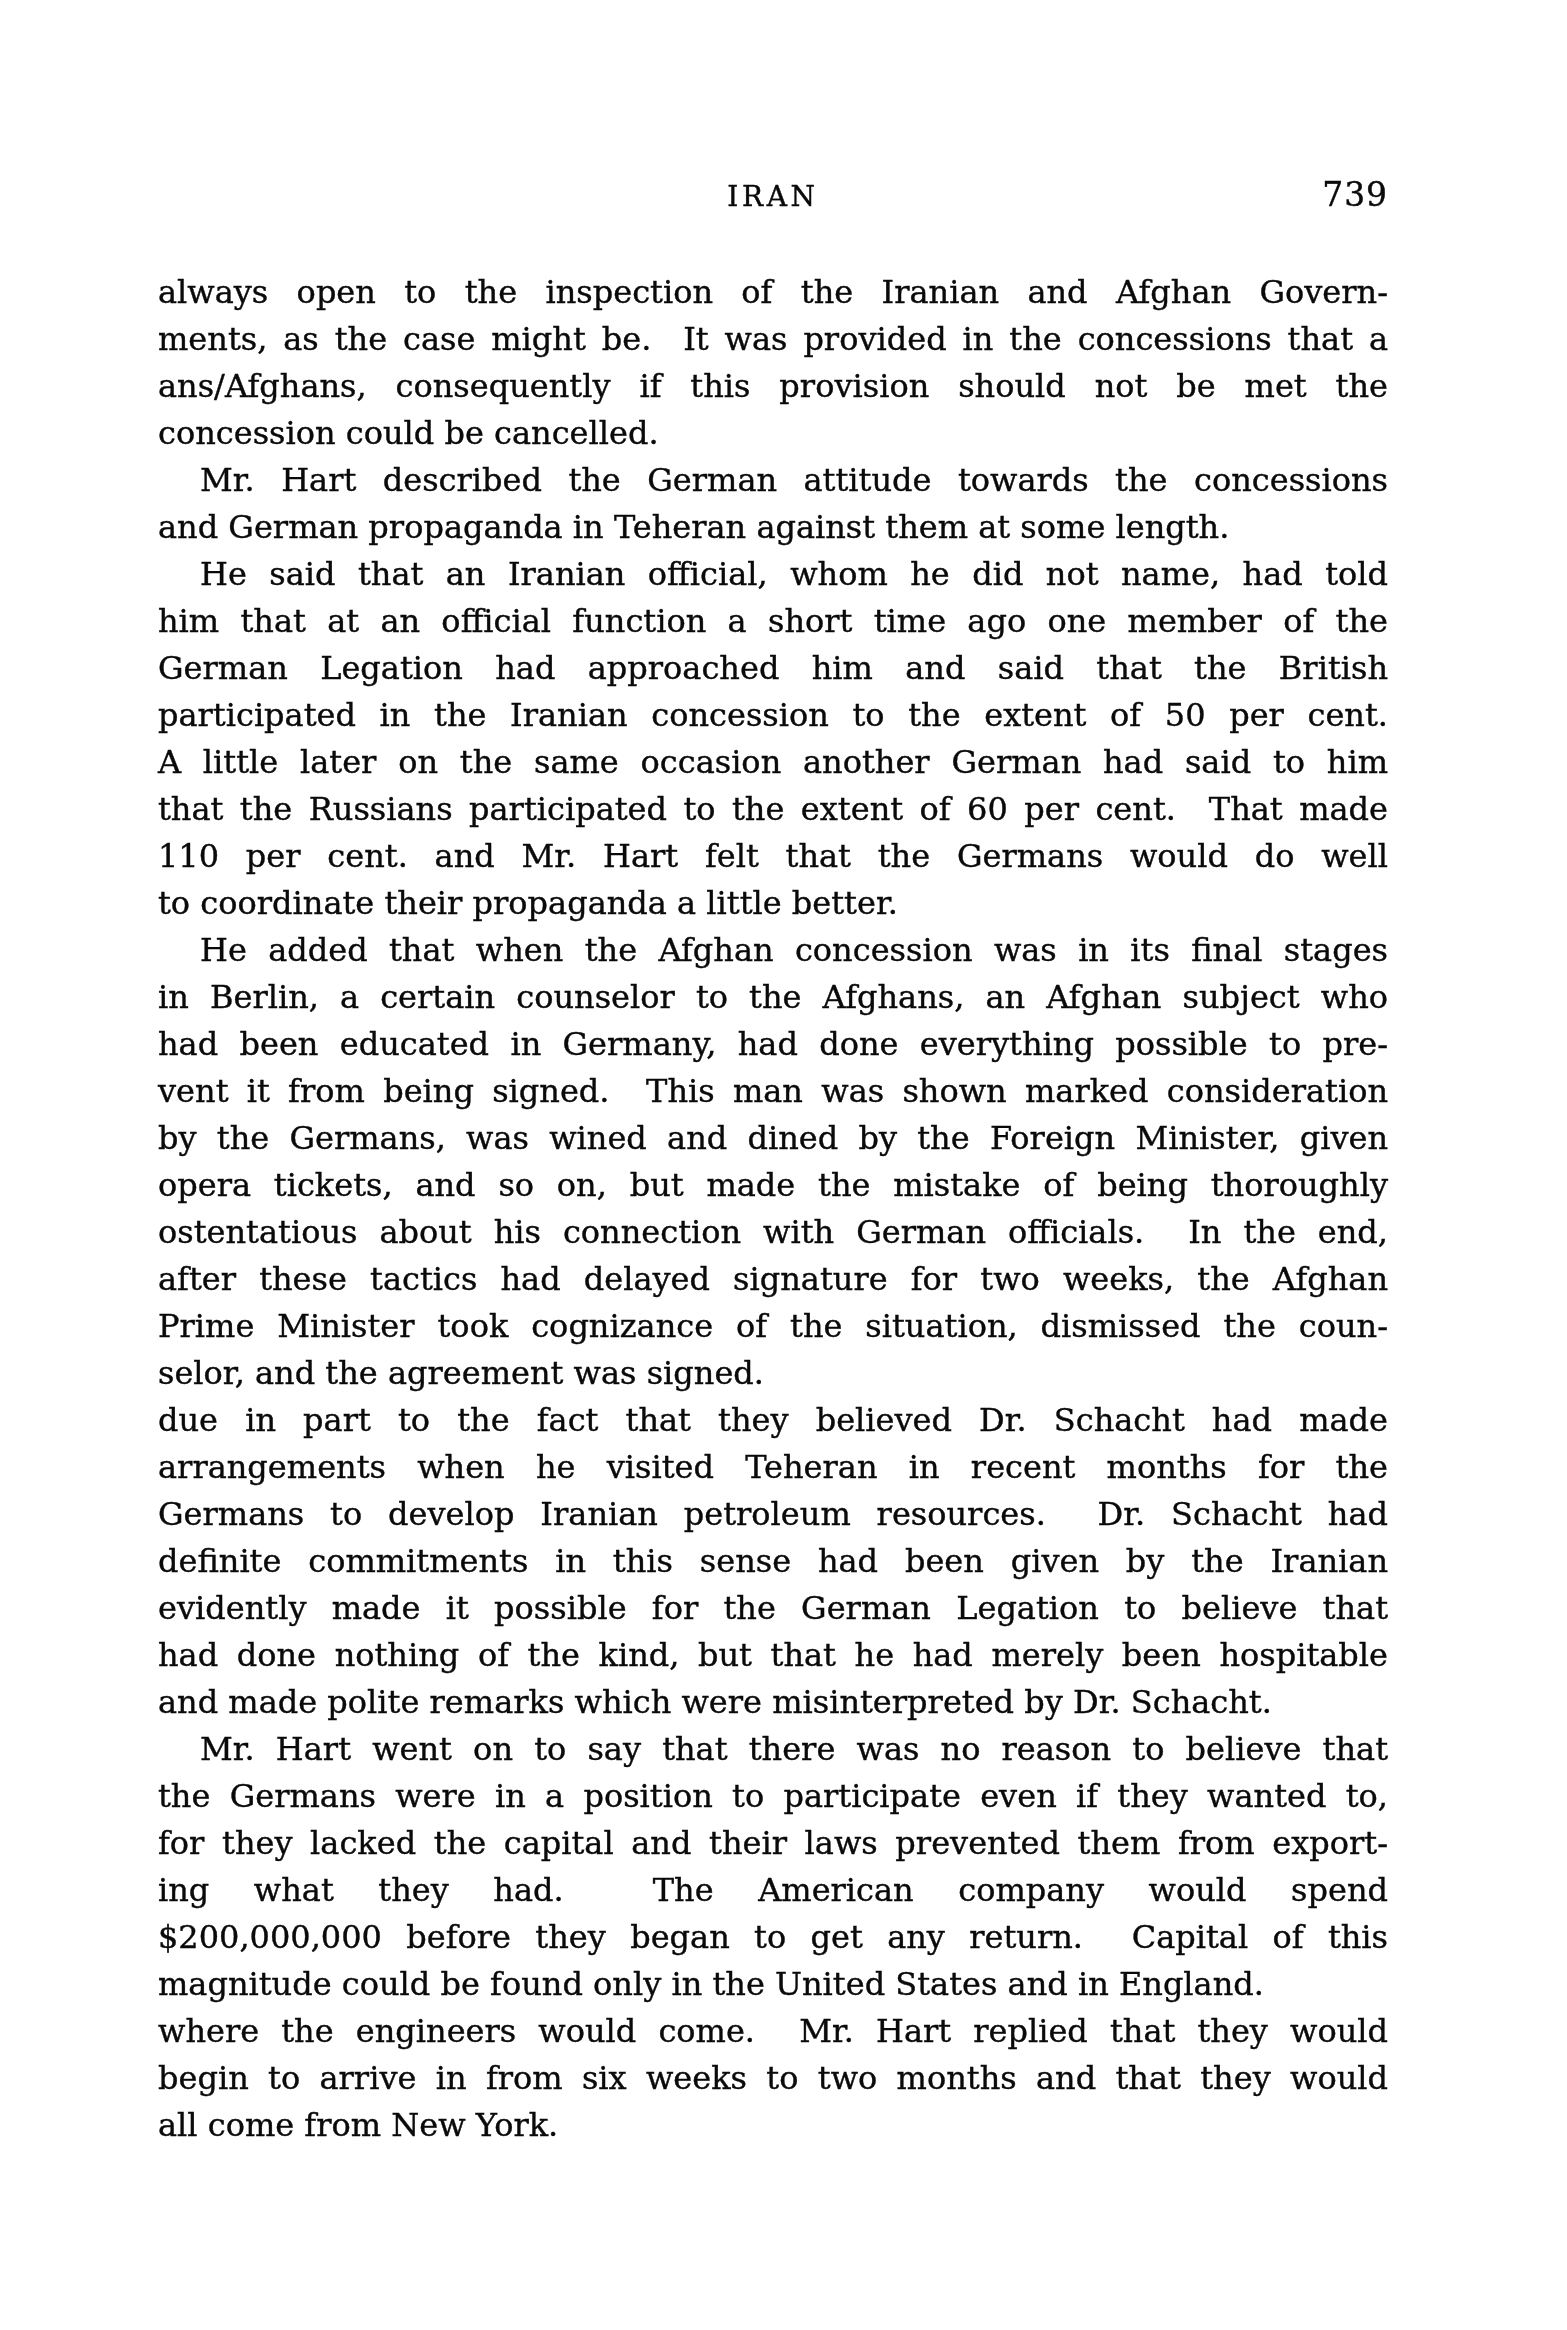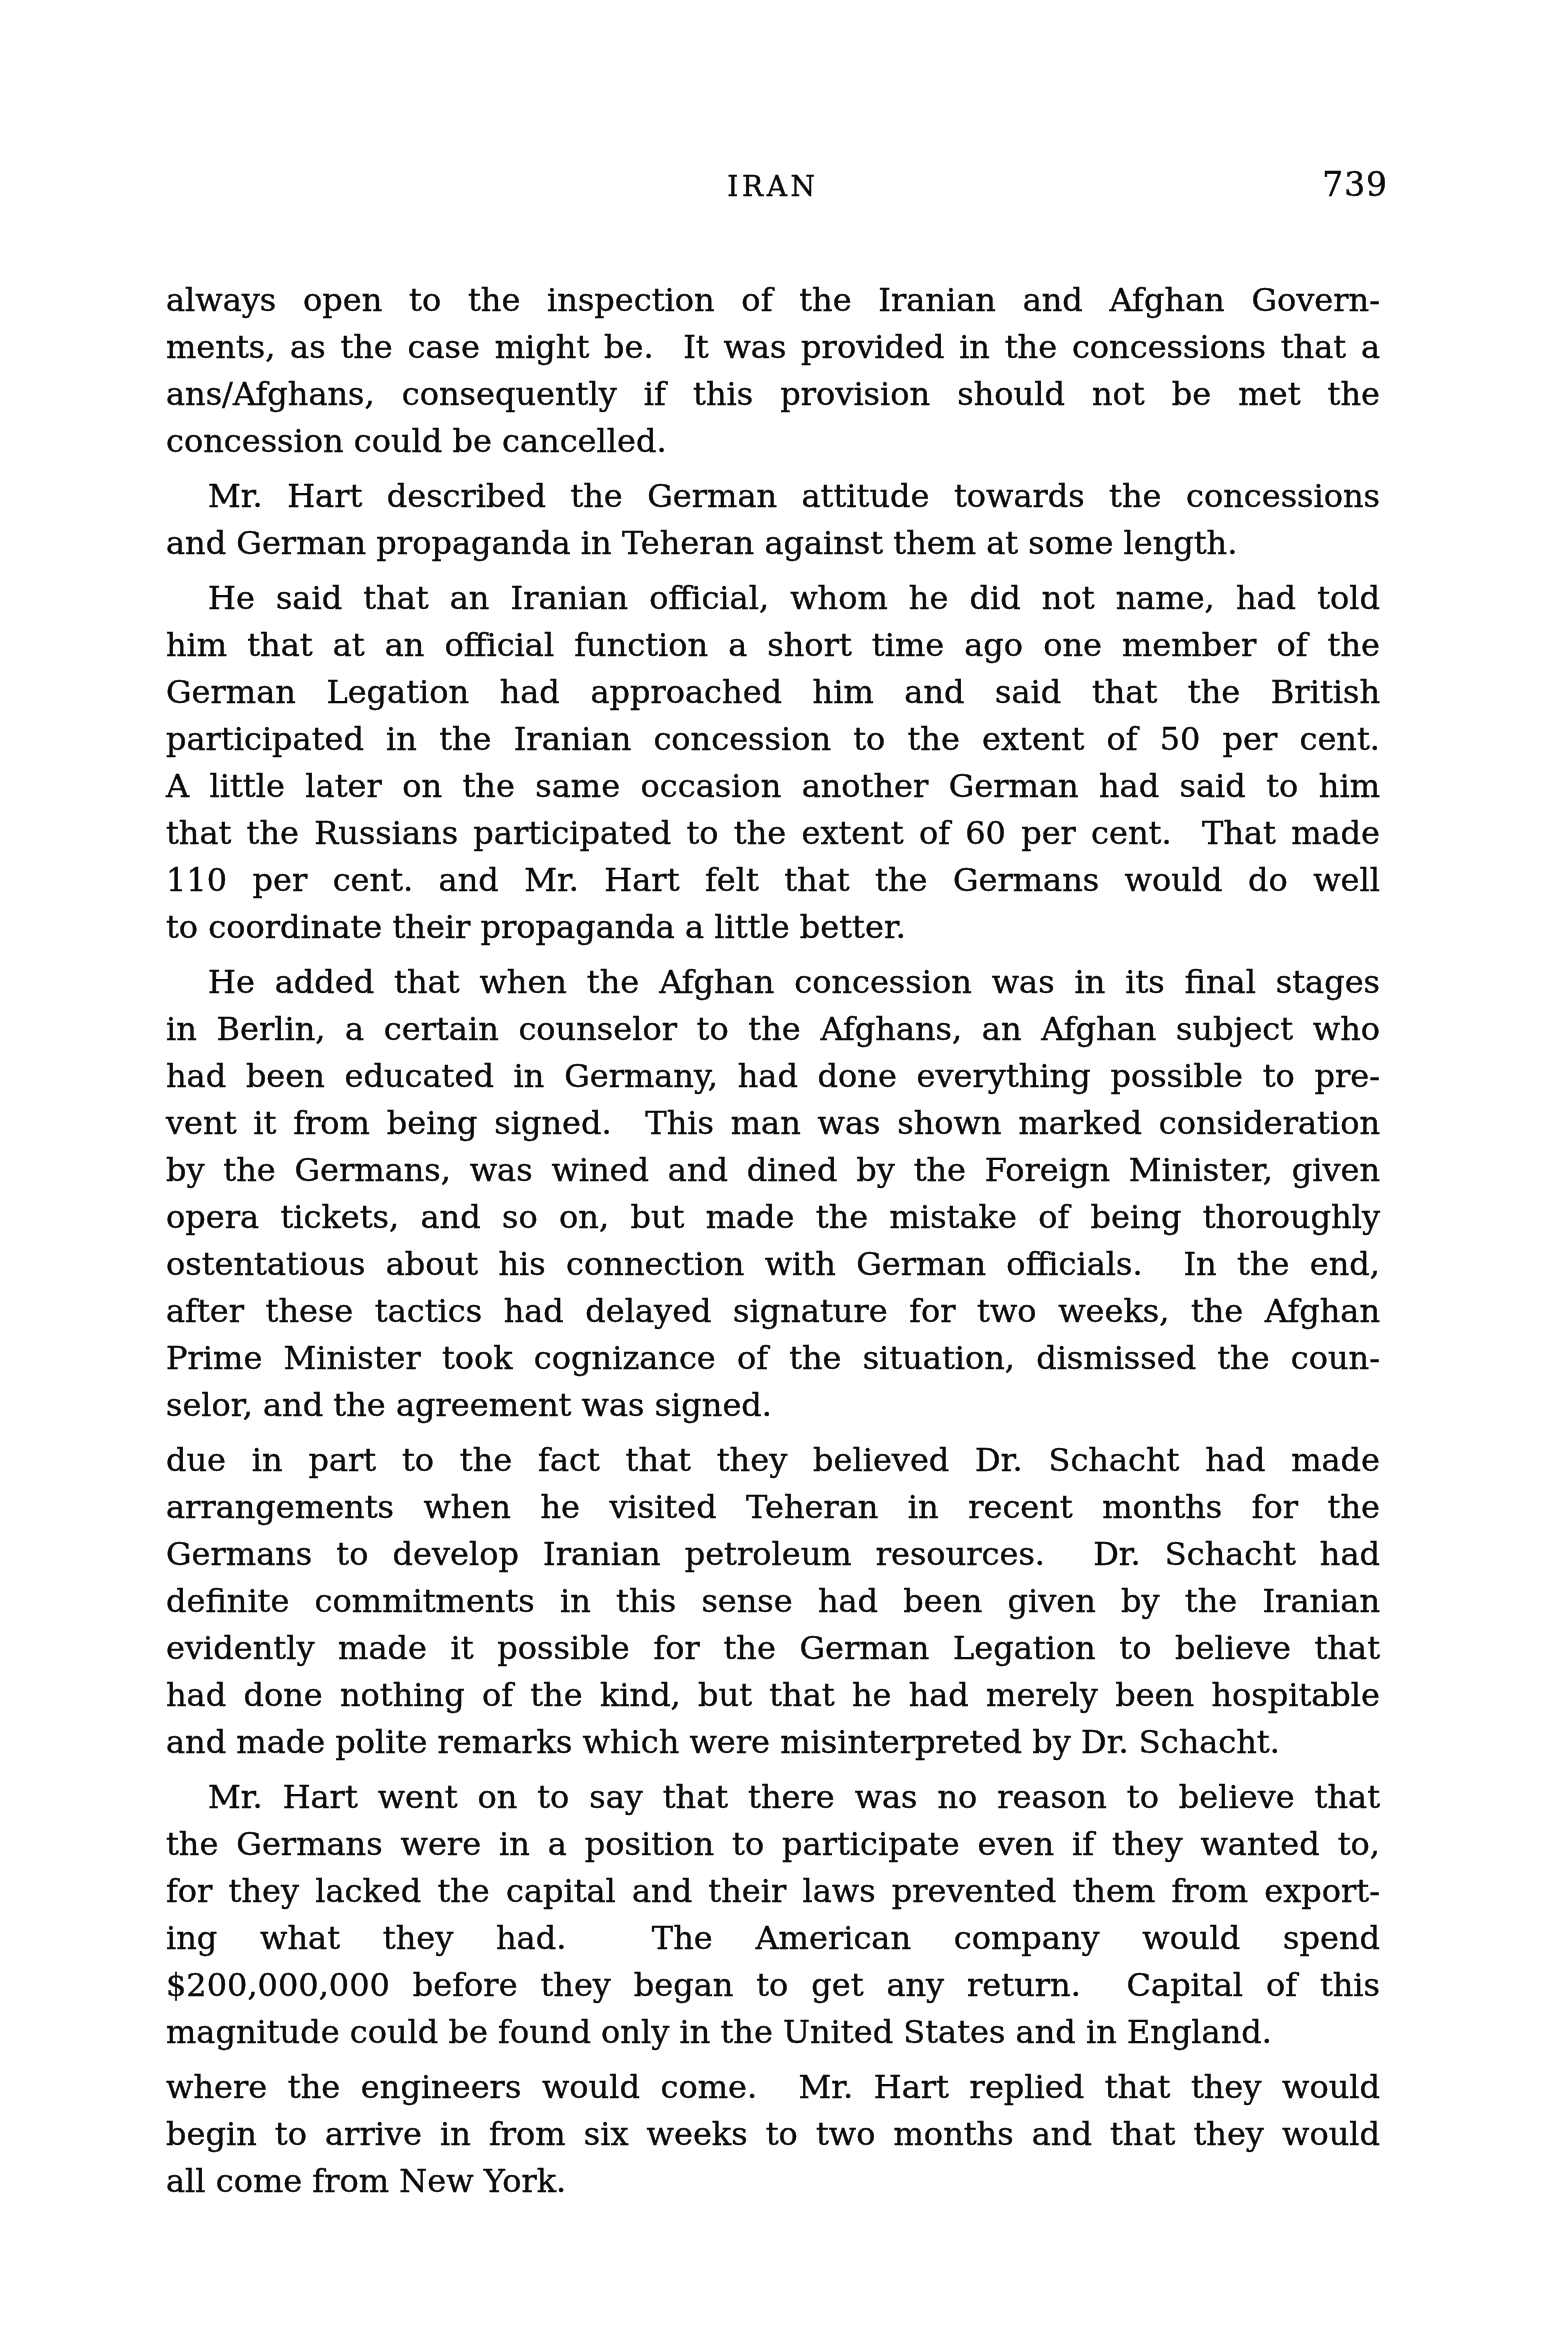--- a/index.html
+++ b/index.html
@@ -13,21 +13,21 @@
     height: 2527px;
     background: #ffffff;
     overflow: hidden;
     font-family: "DejaVu Serif", "Liberation Serif", serif;
     color: #0a0a0a;
     -webkit-text-stroke: 0.4px #0a0a0a;
   }
   .running-header {
     position: absolute;
     left: 158px;
-    top: 167px;
+    top: 177px;
     width: 1230px;
     height: 40px;
   }
   .running-title {
     display: block;
     text-align: center;
     font-size: 28px;
     letter-spacing: 3.7px;
     line-height: 40px;
   }
@@ -39,21 +39,21 @@
     line-height: 40px;
     letter-spacing: 0.9px;
   }
   .page-body {
     position: absolute;
     left: 158px;
     top: 269px;
     width: 1230px;
   }
   .para {
-    margin: 8px;
+    margin: 0;
     padding: 0;
   }
   .line {
     font-size: 32px;
     line-height: 47px;
     text-align: justify;
     text-align-last: justify;
     white-space: pre-wrap;
   }
   .line.last {

